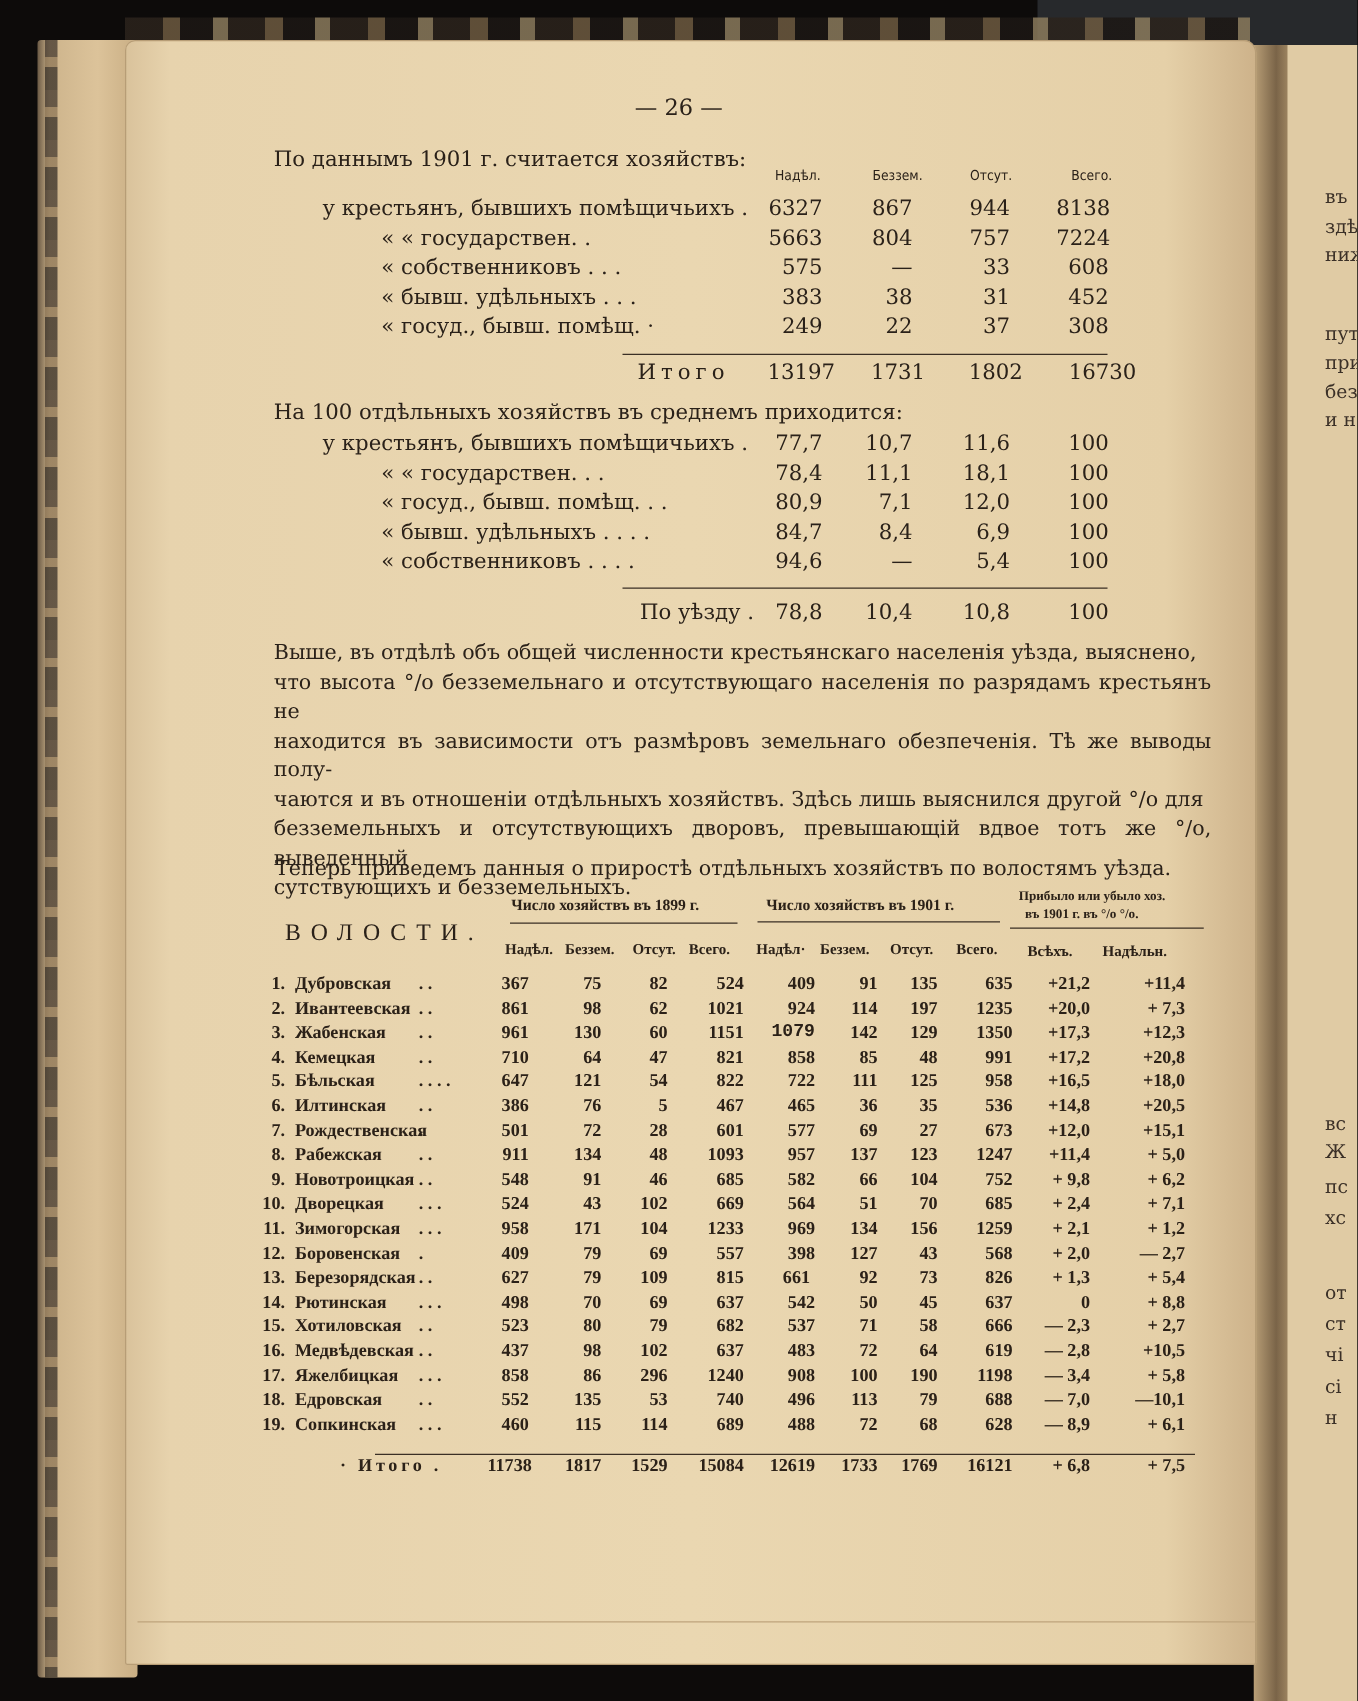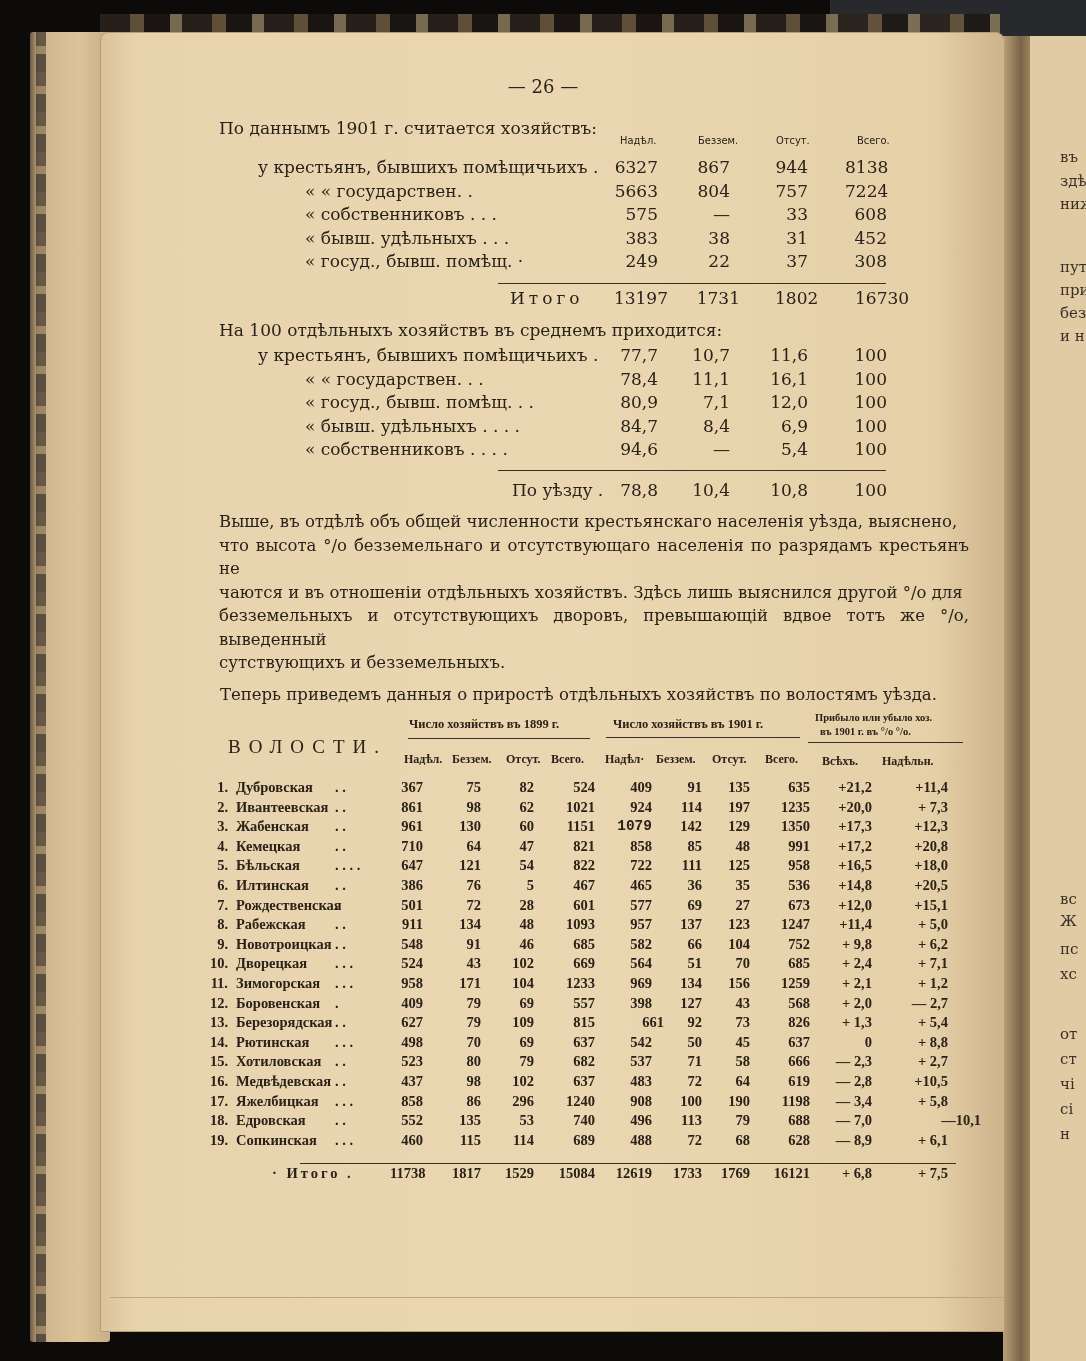--- a/index.html
+++ b/index.html
@@ -122,21 +122,21 @@
       <span style="left:258px;">у крестьянъ, бывшихъ помѣщичьихъ .</span>
       <span class="r" style="left:598px;width:60px;">77,7</span>
       <span class="r" style="left:685px;width:45px;">10,7</span>
       <span class="r" style="left:765px;width:43px;">11,6</span>
       <span class="r" style="left:845px;width:42px;">100</span>
     </div>
     <div class="row" style="top:368.5px;">
       <span style="left:305px;">«         «         государствен. . .</span>
       <span class="r" style="left:598px;width:60px;">78,4</span>
       <span class="r" style="left:685px;width:45px;">11,1</span>
-      <span class="r" style="left:765px;width:43px;">16,1</span>
+      <span class="r" style="left:765px;width:43px;">18,1</span>
       <span class="r" style="left:845px;width:42px;">100</span>
     </div>
     <div class="row" style="top:392px;">
       <span style="left:305px;">«    госуд., бывш. помѣщ.   . .</span>
       <span class="r" style="left:598px;width:60px;">80,9</span>
       <span class="r" style="left:685px;width:45px;">7,1</span>
       <span class="r" style="left:765px;width:43px;">12,0</span>
       <span class="r" style="left:845px;width:42px;">100</span>
     </div>
     <div class="row" style="top:415.5px;">
@@ -159,20 +159,21 @@
       <span class="r" style="left:685px;width:45px;">10,4</span>
       <span class="r" style="left:765px;width:43px;">10,8</span>
       <span class="r" style="left:845px;width:42px;">100</span>
     </div>
   </div>
 <div class="rule" style="left:498px;top:470px;width:388px;"></div>
 
 <div class="para" style="top: 510px; left: 219px; width: 750px;" id="para">
     <p style="padding-left: 0px; margin-left: 0px;">Выше, въ отдѣлѣ объ общей численности крестьянскаго населенія уѣзда, выяснено,</p>
     <p>что высота °/о безземельнаго  и отсутствующаго  населенія  по разрядамъ крестьянъ  не</p>
+    <p>находится въ зависимости отъ размѣровъ земельнаго обезпеченія. Тѣ же выводы полу-</p>
     <p>чаются и въ отношеніи  отдѣльныхъ хозяйствъ.  Здѣсь лишь выяснился другой °/о для</p>
     <p>безземельныхъ  и отсутствующихъ  дворовъ, превышающій  вдвое тотъ же °/о, выведенный</p>
     <p>сутствующихъ и безземельныхъ.</p>
   </div>
 <div class="txt" style="left:220px;top:685px;font-size:16.5px;">Теперь приведемъ данныя о приростѣ  отдѣльныхъ хозяйствъ по волостямъ уѣзда.</div>
 
 <div class="vol">ВОЛОСТИ.</div>
 <div class="thdr" style="left:409px;top:717px;font-size:12.5px;">Число хозяйствъ въ 1899 г.</div>
 <div class="brace" style="left:408px;top:738px;width:182px;"></div>
 <div class="thdr" style="left:613px;top:717px;font-size:12.5px;">Число хозяйствъ въ 1901 г.</div>
@@ -374,21 +375,21 @@
       <span class="r" style="left:888px;width:60px;">— 2,7</span>
     </div>
     <div class="trow" style="top:1014.2px;">
       <span class="r" style="left:200px;width:28px;">13.</span>
       <span style="left:236px;">Березорядская</span>
       <span style="left:335px;">. .</span>
       <span class="r" style="left:390px;width:33px;text-align:right;">627</span>
       <span class="r" style="left:445px;width:36px;">79</span>
       <span class="r" style="left:500px;width:34px;">109</span>
       <span class="r" style="left:550px;width:45px;">815</span>
-      <span class="r" style="left:612px;width:52px;font-family:Liberation Serif, serif;">661</span>
+      <span class="r" style="left:596px;width:52px;font-family:Liberation Serif, serif;">661</span>
       <span class="r" style="left:660px;width:42px;">92</span>
       <span class="r" style="left:710px;width:40px;">73</span>
       <span class="r" style="left:760px;width:50px;">826</span>
       <span class="r" style="left:820px;width:52px;">+ 1,3</span>
       <span class="r" style="left:888px;width:60px;">+ 5,4</span>
     </div>
     <div class="trow" style="top:1033.8px;">
       <span class="r" style="left:200px;width:28px;">14.</span>
       <span style="left:236px;">Рютинская</span>
       <span style="left:335px;">. . .</span>
@@ -454,21 +455,21 @@
       <span style="left:335px;">. .</span>
       <span class="r" style="left:390px;width:33px;">552</span>
       <span class="r" style="left:445px;width:36px;">135</span>
       <span class="r" style="left:500px;width:34px;">53</span>
       <span class="r" style="left:550px;width:45px;">740</span>
       <span class="r" style="left:600px;width:52px;">496</span>
       <span class="r" style="left:660px;width:42px;">113</span>
       <span class="r" style="left:710px;width:40px;">79</span>
       <span class="r" style="left:760px;width:50px;">688</span>
       <span class="r" style="left:820px;width:52px;">— 7,0</span>
-      <span class="r" style="left:921px;width:60px;">—10,1</span>
+      <span class="r" style="left:888px;width:60px;">—10,1</span>
     </div>
     <div class="trow" style="top:1131.8px;">
       <span class="r" style="left:200px;width:28px;">19.</span>
       <span style="left:236px;">Сопкинская</span>
       <span style="left:335px;">. . .</span>
       <span class="r" style="left:390px;width:33px;">460</span>
       <span class="r" style="left:445px;width:36px;">115</span>
       <span class="r" style="left:500px;width:34px;">114</span>
       <span class="r" style="left:550px;width:45px;">689</span>
       <span class="r" style="left:600px;width:52px;">488</span>

